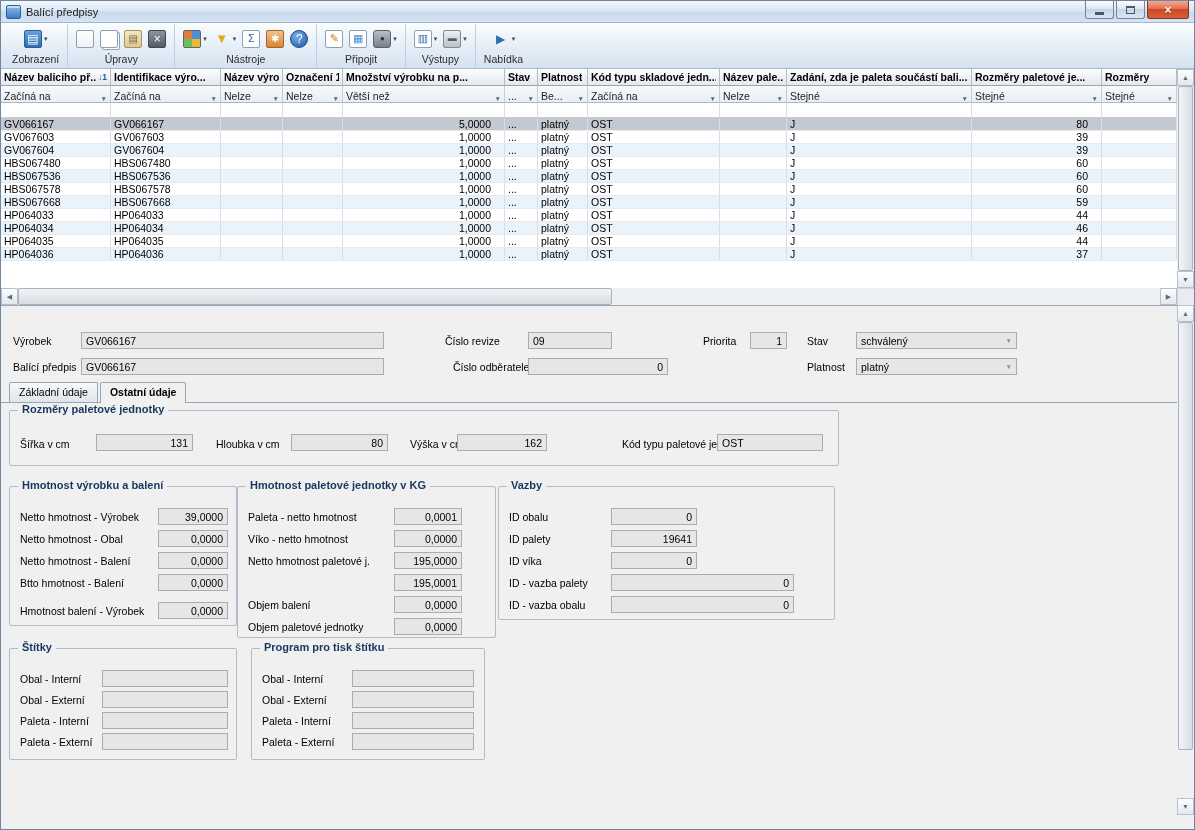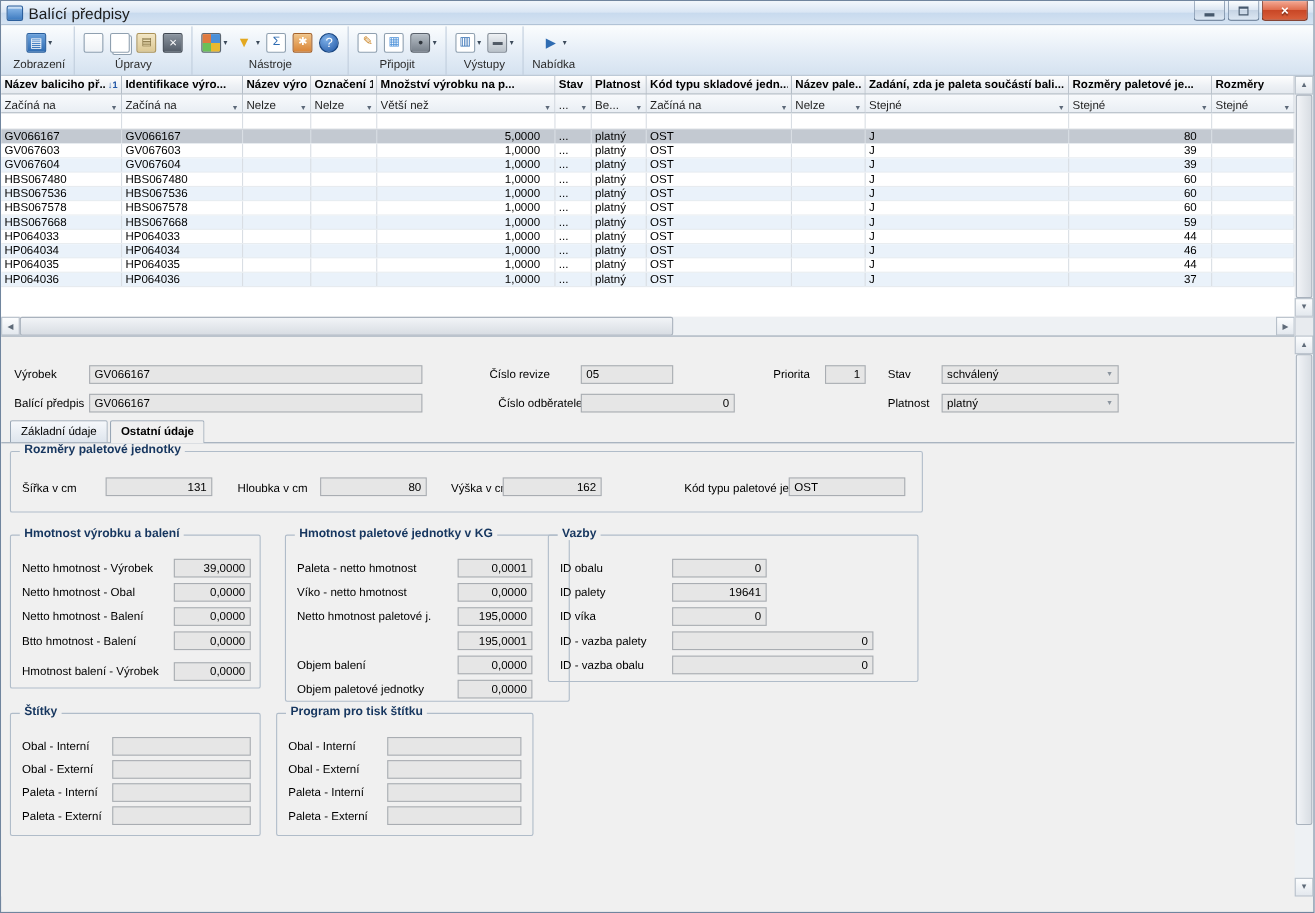--- a/index.html
+++ b/index.html
@@ -3,21 +3,21 @@
 <meta charset="utf-8">
 <style>
   *{margin:0;padding:0;box-sizing:border-box}
   html,body{width:1195px;height:830px;overflow:hidden}
   body{font-family:"Liberation Sans",sans-serif;font-size:11px;background:#cfdceb}
   .window{position:absolute;inset:0;border:1px solid #70859e;background:#f0f0f0;overflow:hidden}
 
   
   .titlebar{position:absolute;left:0;top:0;width:100%;height:22px;background:linear-gradient(#f2f7fc,#dae6f4 48%,#c8daee 52%,#d5e3f2);border-bottom:1px solid #a3b8d0;display:flex;align-items:center;padding:0 5px;gap:5px}
   .app-icon{width:15px;height:14px;background:linear-gradient(#8cbaea,#3e7bc0);border:1px solid #2c5f9c;border-radius:2px;box-shadow:inset 0 2px 0 rgba(255,255,255,.55)}
-  .title-text{color:#1b1b1b;font-size:14px}
+  .title-text{color:#1b1b1b;font-size:11px}
   .window-controls{margin-left:auto;display:flex;align-self:flex-start}
   .wbtn{width:29px;height:18px;border:1px solid #70849c;border-top:none;border-radius:0 0 3px 3px;background:linear-gradient(#fbfdfe,#dde7f2 45%,#c6d4e4 50%,#dce7f3);display:flex;align-items:center;justify-content:center;margin-left:2px;color:#3a4a5c;font-size:12px}
   .mingl{display:block;width:9px;height:3px;background:#46586c;margin-top:7px}
   .maxgl{display:block;width:9px;height:8px;border:1px solid #46586c;border-top-width:2px}
   .wbtn.close{width:42px;background:linear-gradient(#f3a893,#e06f50 45%,#c94726 50%,#d9603c);color:#fff;font-weight:bold;border-color:#7e3420;text-shadow:0 1px 1px rgba(0,0,0,.35)}
 
   
   .toolbar{position:absolute;left:0;top:22px;width:100%;height:46px;background:linear-gradient(#fbfdfe,#e3ecf6 60%,#d5e2f0);border-bottom:1px solid #a8bacd;display:flex;padding:1px 3px 0}
   .tb-group{display:flex;flex-direction:column;align-items:center;padding:2px 8px 0}
   .tb-group+.tb-group{border-left:1px solid #c0cedd}
@@ -459,21 +459,21 @@
         </div>
       <div class="sb-btn">▶</div>
     </div>
     <div class="corner" style="left:1176px;top:219px"></div>
   </div>
 
   <div class="detail">
     <span class="lbl" style="left:12px;top:29px">Výrobek</span>
     <div class="inp" style="left:80px;top:26px;width:303px">GV066167</div>
     <span class="lbl" style="left:444px;top:29px">Číslo revize</span>
-    <div class="inp" style="left:527px;top:26px;width:84px">05</div>
+    <div class="inp" style="left:527px;top:26px;width:84px">09</div>
     <span class="lbl" style="left:702px;top:29px">Priorita</span>
     <div class="inp num" style="left:749px;top:26px;width:37px">1</div>
     <span class="lbl" style="left:806px;top:29px">Stav</span>
     <div class="inp" style="left:855px;top:26px;width:161px">
       <span>schválený</span>
       <span class="chev">▼</span>
     </div>
 
     <span class="lbl" style="left:12px;top:55px">Balící předpis</span>
     <div class="inp" style="left:80px;top:52px;width:303px">GV066167</div>
@@ -510,21 +510,21 @@
       <span class="lbl" style="left:10px;top:46px">Netto hmotnost - Obal</span>
       <div class="inp num" style="left:148px;top:43px;width:70px">0,0000</div>
       <span class="lbl" style="left:10px;top:68px">Netto hmotnost - Balení</span>
       <div class="inp num" style="left:148px;top:65px;width:70px">0,0000</div>
       <span class="lbl" style="left:10px;top:90px">Btto hmotnost - Balení</span>
       <div class="inp num" style="left:148px;top:87px;width:70px">0,0000</div>
       <span class="lbl" style="left:10px;top:118px">Hmotnost balení - Výrobek</span>
       <div class="inp num" style="left:148px;top:115px;width:70px">0,0000</div>
     </div>
 
-    <div class="gbox" style="left:258px;top:180px;width:259px;height:152px">
+    <div class="gbox" style="left:236px;top:180px;width:259px;height:152px">
       <div class="gtitle">Hmotnost paletové jednotky v KG</div>
       <span class="lbl" style="left:10px;top:24px">Paleta - netto hmotnost</span>
       <div class="inp num" style="left:156px;top:21px;width:68px">0,0001</div>
       <span class="lbl" style="left:10px;top:46px">Víko - netto hmotnost</span>
       <div class="inp num" style="left:156px;top:43px;width:68px">0,0000</div>
       <span class="lbl" style="left:10px;top:68px">Netto hmotnost paletové j.</span>
       <div class="inp num" style="left:156px;top:65px;width:68px">195,0000</div>
       <span class="lbl" style="left:10px;top:90px"></span>
       <div class="inp num" style="left:156px;top:87px;width:68px">195,0001</div>
       <span class="lbl" style="left:10px;top:112px">Objem balení</span>

